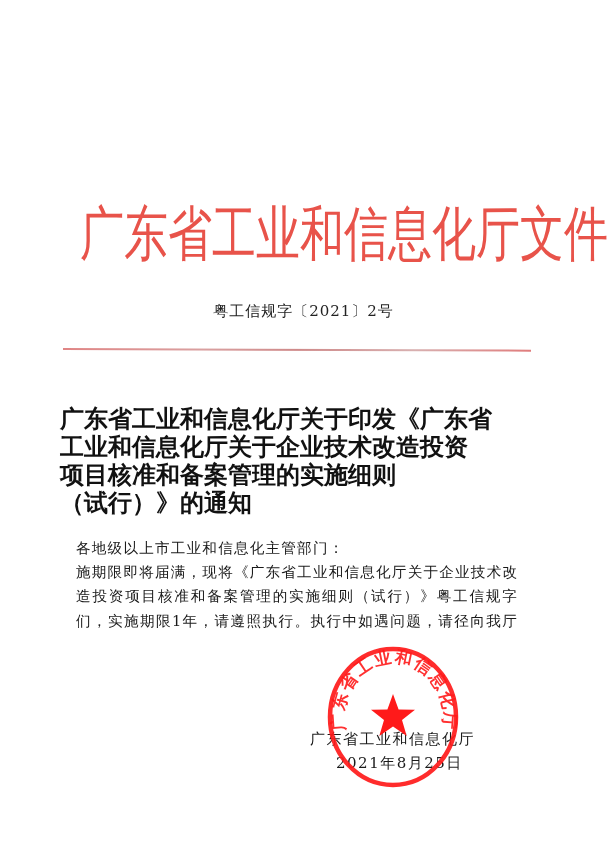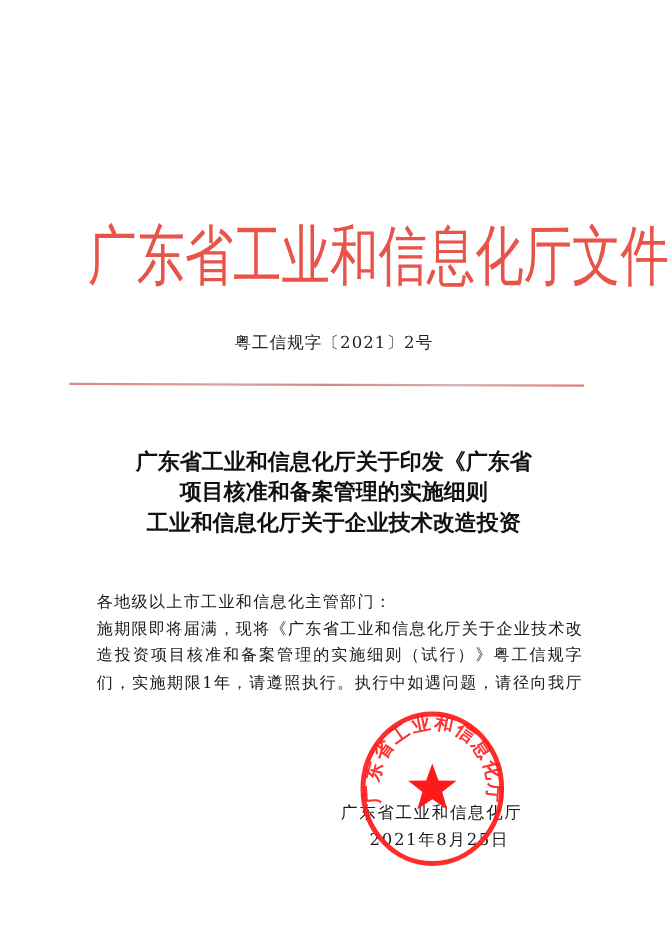--- a/index.html
+++ b/index.html
@@ -59,32 +59,31 @@
       height: 1.5px;
       background: linear-gradient(90deg, #e08585 0%, #d9a0a0 30%, #cf8a8a 50%, #d8b0b0 75%, #e07c7c 100%);
       transform: rotate(0.2deg);
       transform-origin: left center;
     }
     .title {
       position: absolute;
       left: 60px;
       width: 487px;
       top: 405px;
-      text-align: center;
-      font-size: 20px;
+      font-size: 24px;
       line-height: 28px;
       font-weight: bold;
       color: #111;
     }
     .title div {
       white-space: nowrap;
     }
     .body-text {
       position: absolute;
-      left: 88px;
+      left: 76px;
       top: 536px;
       width: 442px;
       font-size: 14.6px;
       line-height: 24.2px;
       color: #1a1a1a;
       letter-spacing: 1.2px;
     }
     .body-text .line {
       white-space: nowrap;
       display: block;
@@ -139,22 +138,23 @@
     <span>文</span>
     <span>件</span>
   </div>
 
   <div class="doc-number">粤工信规字〔2021〕2号</div>
 
   <div class="red-rule"></div>
 
   <div class="title">
     <div>广东省工业和信息化厅关于印发《广东省</div>
+    <div>工业和信息化厅关于企业技术改造投资</div>
     <div>项目核准和备案管理的实施细则</div>
-    <div>工业和信息化厅关于企业技术改造投资</div>
+    <div>（试行）》的通知</div>
   </div>
 
   <div class="body-text">
     <span class="line last">各地级以上市工业和信息化主管部门：</span>
     <span class="line">施期限即将届满，现将《广东省工业和信息化厅关于企业技术改</span>
     <span class="line">造投资项目核准和备案管理的实施细则（试行）》粤工信规字</span>
     <span class="line">们，实施期限1年，请遵照执行。执行中如遇问题，请径向我厅</span>
   </div>
 
   <div class="signature">

